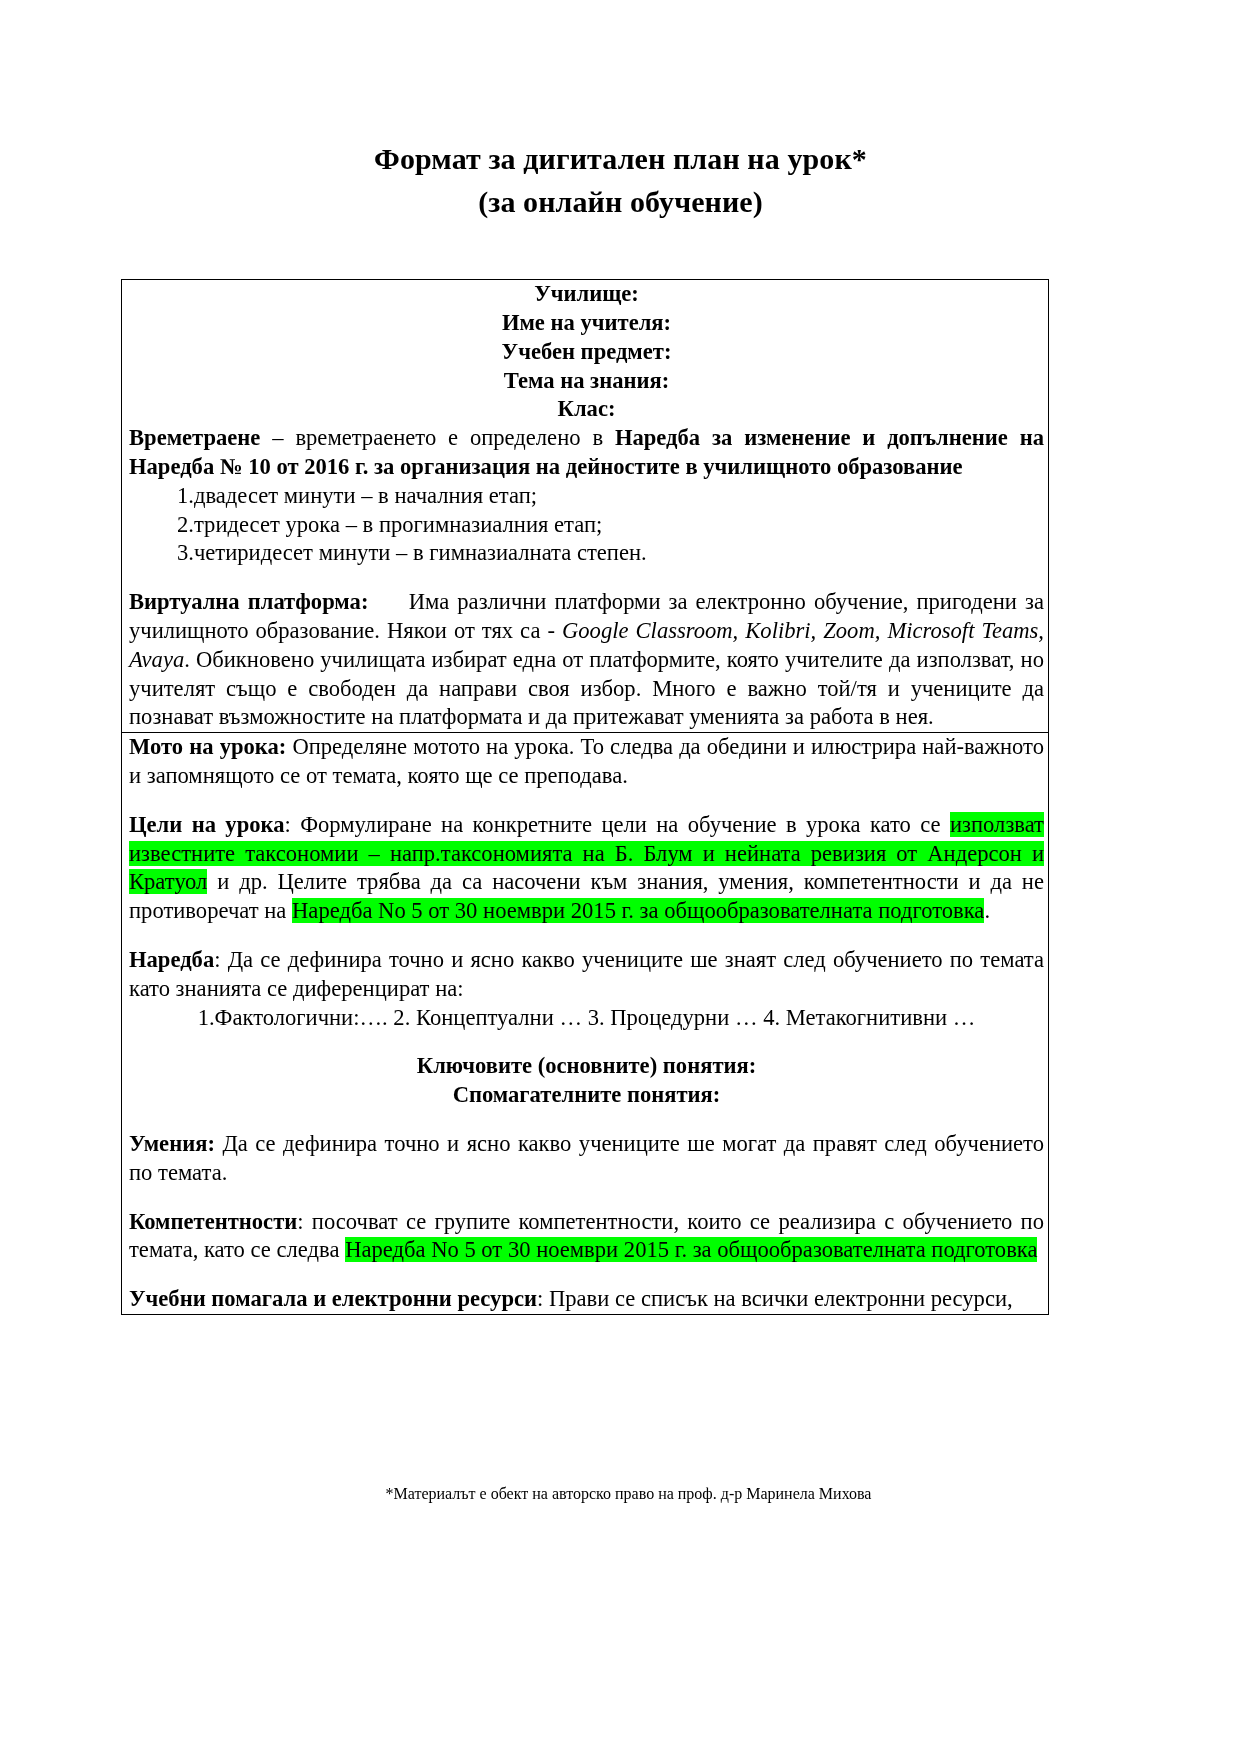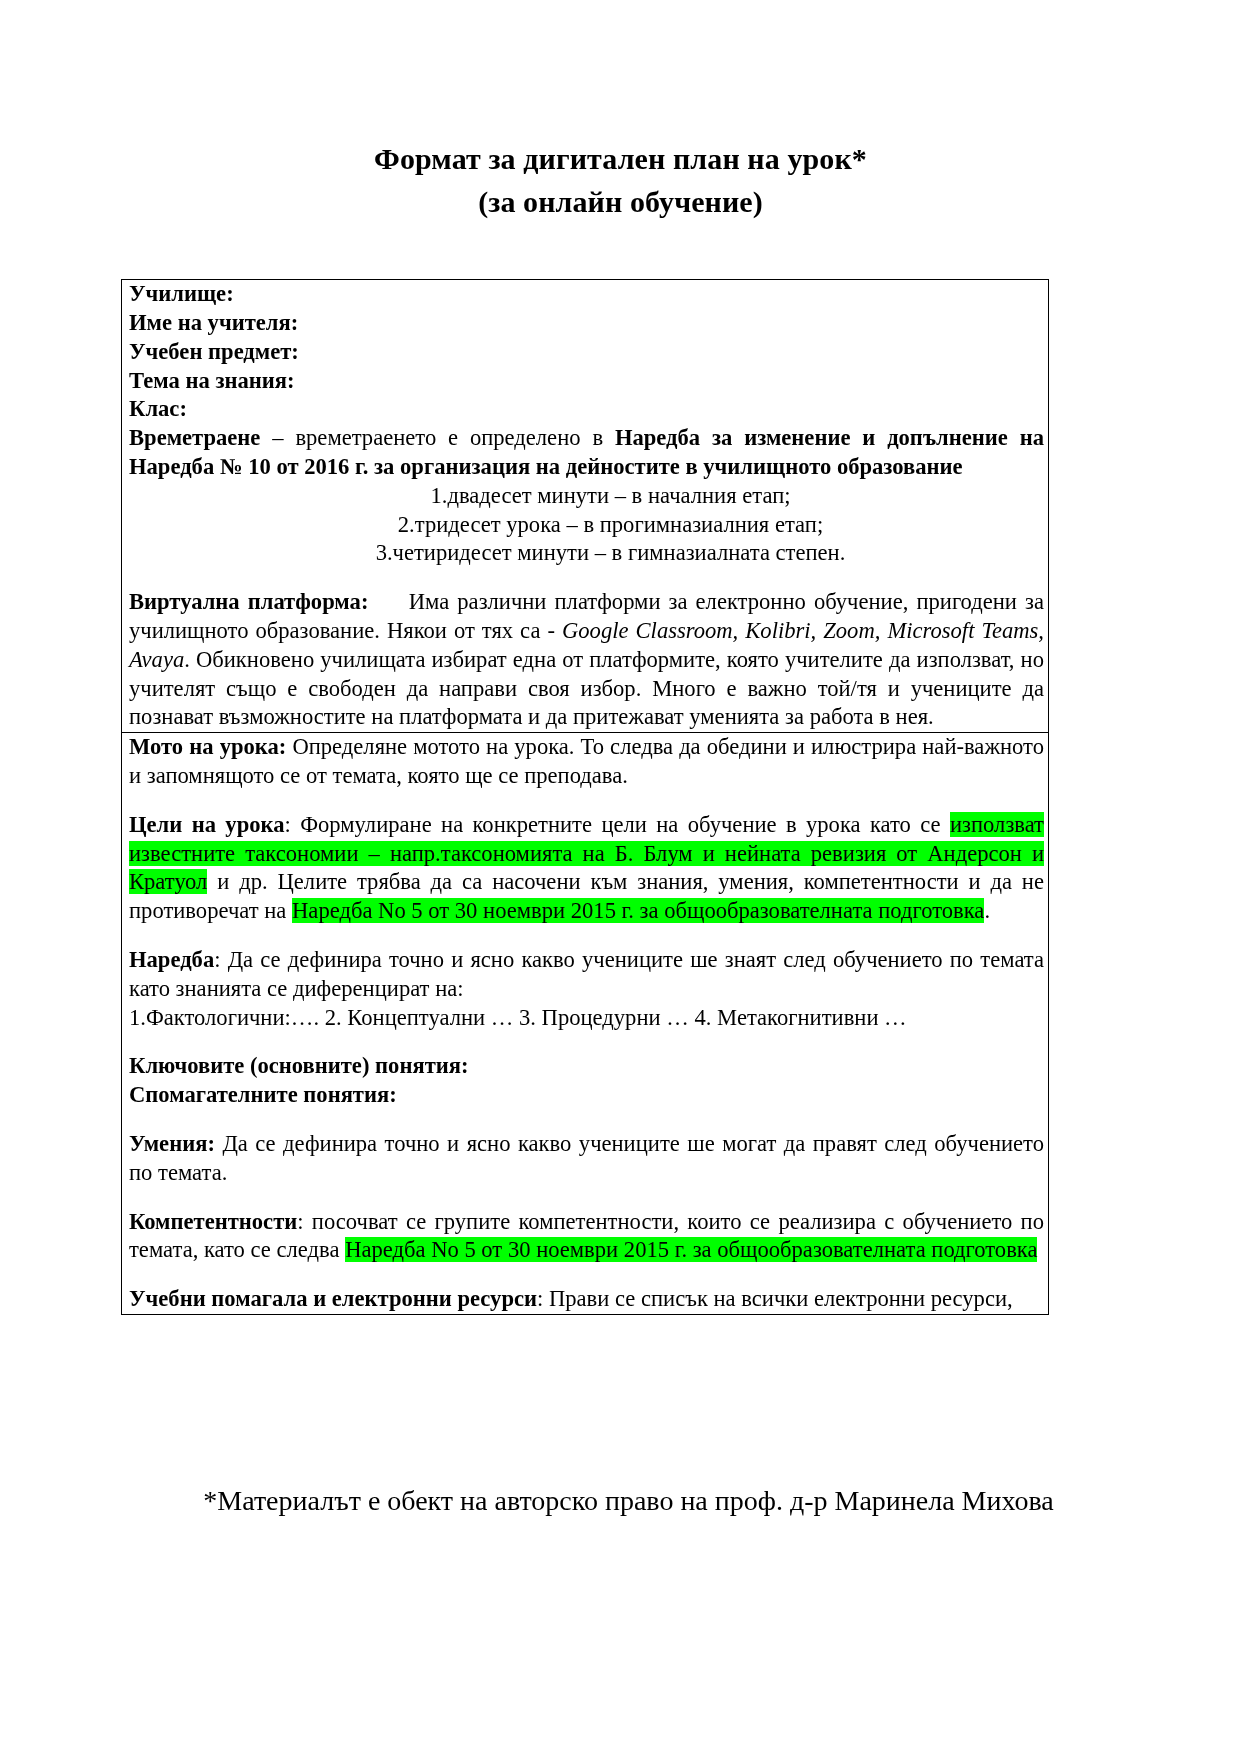--- a/index.html
+++ b/index.html
@@ -64,52 +64,52 @@
     font-size: 22.6px;
     line-height: 1.275;
   }
   .cell-inner { display: block; }
 
   p.line {
     margin: 0;
     text-align: justify;
     text-justify: inter-word;
   }
-  p.left { text-align: left; }
+  p.left { text-align: center; }
   p.gap  { height: 20px; margin: 0; }
 
   b, .b { font-weight: bold; }
   i, .i { font-style: italic; }
 
   .hl {
     background-color: #00ff00;
     box-decoration-break: clone;
     -webkit-box-decoration-break: clone;
   }
 
   ol.mins {
     margin: 0;
     padding: 0 0 0 48px;
     list-style: none;
   }
   ol.mins li {
     margin: 0;
-    text-align: center;
+    text-align: left;
     line-height: 1.275;
   }
   .num { }
 
   
   .footer {
     position: absolute;
     left: 16px;
     right: 0;
     top: 1485px;
     text-align: center;
-    font-size: 28px;
+    font-size: 16px;
   }
 </style>
 </head>
 <body>
 
 <div class="page">
 
   <div class="title-block">
     <div class="title-line">Формат за дигитален план на урок*</div>
     <div class="title-line">(за онлайн обучение)</div>

